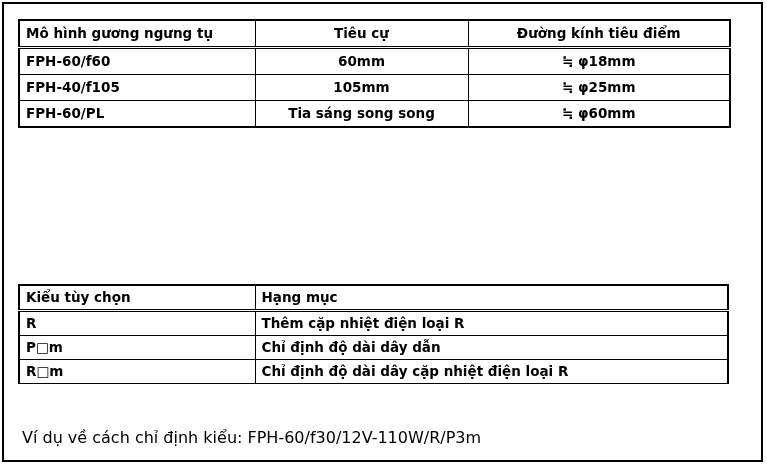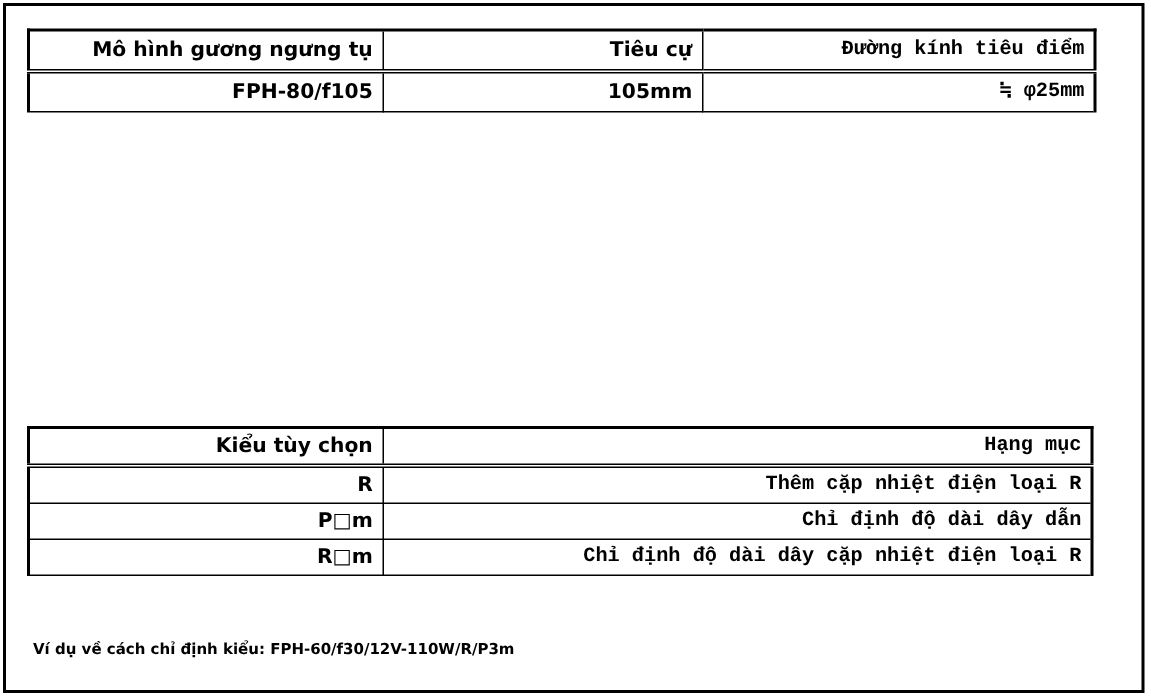--- a/index.html
+++ b/index.html
@@ -33,27 +33,26 @@
     background: #ffffff;
   }
   .spec-table td {
     border: 1px solid #000000;
     padding: 0 6px;
     font-size: 13.5px;
     font-weight: bold;
     line-height: 1.15;
     vertical-align: middle;
     white-space: nowrap;
-    text-align: right;
   }
   .spec-table tr.header-row td {
     border-bottom: 3px double #000000;
   }
   .outer-l { border-left-width: 2px !important; }
-  .outer-r { border-right-width: 2px !important; font-family: Liberation Mono, monospace; }
+  .outer-r { border-right-width: 2px !important; }
   .outer-t { border-top-width: 2px !important; }
   .outer-b { border-bottom-width: 2px !important; }
 
   .c-left   { text-align: left; }
   .c-center { text-align: center; }
 
   
   #table-mirror { left: 14px; top: 15px; width: 711px; }
   #table-mirror col.c1 { width: 236px; }
   #table-mirror col.c2 { width: 213px; }
@@ -73,22 +72,22 @@
   #table-options { left: 14px; top: 280px; width: 709px; }
   #table-options col.c1 { width: 236px; }
   #table-options col.c2 { width: 473px; }
   #table-options td { height: 23px; }
 
   
   #example-note {
     position: absolute;
     left: 18px;
     top: 424px;
-    font-size: 10px;
-    font-weight: bold;
+    font-size: 16px;
+    font-weight: normal;
     white-space: nowrap;
   }
 </style>
 </head>
 <body>
 
 <div id="page">
 
   <table class="spec-table" id="table-mirror">
     <colgroup>
@@ -96,23 +95,33 @@
         <col class="c2">
         <col class="c3">
       </colgroup>
     <tbody>
       <tr class="header-row">
         <td class="c-left outer-l outer-t">Mô hình gương ngưng tụ</td>
         <td class="c-center outer-t">Tiêu cự</td>
         <td class="c-center outer-r outer-t">Đường kính tiêu điểm</td>
       </tr>
       <tr>
-        <td class="c-left outer-l">FPH-80/f105</td>
+        <td class="c-left outer-l">FPH-60/f60</td>
+        <td class="c-center">60mm</td>
+        <td class="c-center outer-r">≒ φ18mm</td>
+      </tr>
+      <tr>
+        <td class="c-left outer-l">FPH-40/f105</td>
         <td class="c-center">105mm</td>
         <td class="c-center outer-r">≒ φ25mm</td>
+      </tr>
+      <tr>
+        <td class="c-left outer-l outer-b">FPH-60/PL</td>
+        <td class="c-center outer-b">Tia sáng song song</td>
+        <td class="c-center outer-r outer-b">≒ φ60mm</td>
       </tr>
     </tbody>
   </table>
 
   <table class="spec-table" id="table-heater">
     <colgroup>
         <col class="c1">
         <col class="c2">
         <col class="c3">
       </colgroup>

